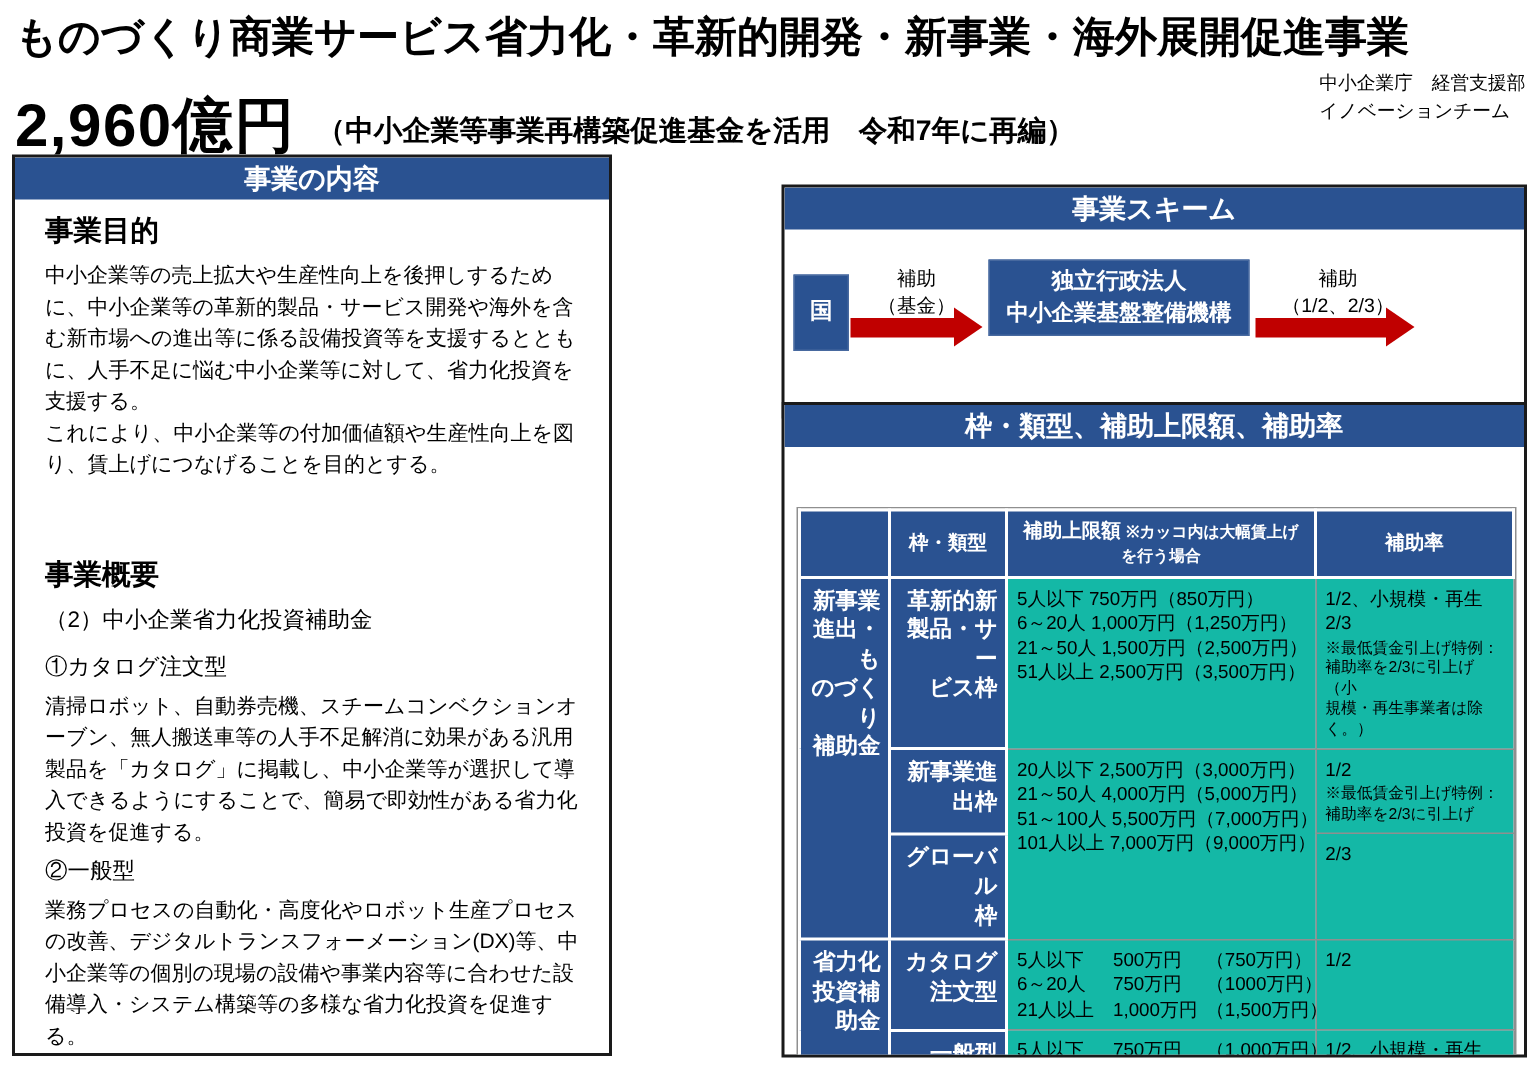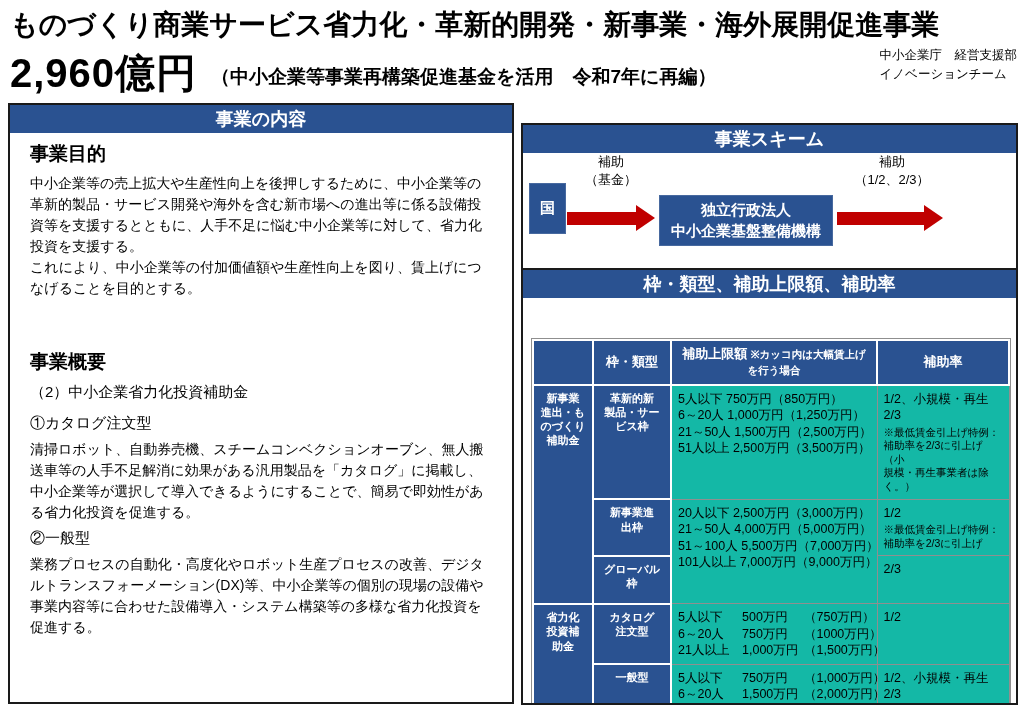--- a/index.html
+++ b/index.html
@@ -9,32 +9,32 @@
     background:#ffffff;
     color:#000;
     font-family:"Liberation Sans", sans-serif;
     overflow:hidden;
   }
   .pre { white-space:pre-line; }
 
   
   .title-block { position:absolute; left:10px; top:6px; width:1008px; }
   .main-title { font-size:28px; font-weight:bold; white-space:nowrap; letter-spacing:0; }
-  .budget-row { display:flex; align-items:center; margin-top:2px; }
+  .budget-row { display:flex; align-items:center; margin-top:12px; }
   .budget-amount { font-size:40px; font-weight:bold; letter-spacing:1px; }
   .budget-note { font-size:19px; font-weight:bold; margin-left:14px; margin-top:6px; }
   .agency { position:absolute; right:8px; top:46px; font-size:12.5px; line-height:1.55; }
 
   
   .panel { position:absolute; border:2px solid #1a1a1a; background:#fff; overflow:hidden; }
   .panel-header {
     height:28px; background:#2A5291; color:#fff;
     font-weight:bold; font-size:18px; text-align:center; line-height:28px;
   }
-  #panel-content { left:8px;   top:103px; width:506px; height:601px; }
+  #panel-content { left:8px;   top:103px; width:400px; height:601px; }
   #panel-scheme  { left:521px; top:103px; width:497px; height:156px;margin-top:20px; }
   #panel-table   { left:521px; top:268px; width:497px; height:437px; }
 
   
   .content-body { padding:8px 20px 0 20px; }
   .h2 { font-size:19px; font-weight:bold; }
   .body-text { font-size:14px; line-height:1.5; }
   .sub-title { font-size:15px; }
   .m-purpose-head { margin-bottom:6px; }
   .m-purpose-text { margin-bottom:50px; }
@@ -46,23 +46,23 @@
 
   
   .scheme-body { position:relative; height:124px; }
   .s-node {
     position:absolute; background:#2A5291; border:1px solid #47699f;
     color:#fff; font-weight:bold; text-align:center;
     display:flex; align-items:center; justify-content:center;
     font-size:15px; line-height:1.35; white-space:pre-line;
   }
   #node-country { left:6px;   top:30px; width:37px;  height:51px; }
-  #node-agency  { left:136px; top:42px; width:174px; height:51px; }
+  #node-agency  { left:136px; top:20px; width:174px; height:51px; }
   #node-sme     { left:424px; top:29px; width:67px;  height:52px; }
-  .s-label { position:absolute; top:0; text-align:center; font-size:13px; line-height:1.35; }
+  .s-label { position:absolute; top:24px; text-align:center; font-size:13px; line-height:1.35; }
   #arrow1-label { left:38px;  width:100px; }
   #arrow2-label { left:310px; width:118px; }
   .block-arrow { position:absolute; top:52px; height:26px; display:flex; align-items:center; }
   #arrow1 { left:44px;  width:88px; }
   #arrow2 { left:314px; width:106px; }
   .arrow-shaft { flex:1; height:13px; background:#C00000; }
   .arrow-head {
     width:0; height:0;
     border-top:13px solid transparent; border-bottom:13px solid transparent;
     border-left:19px solid #C00000;
@@ -71,22 +71,22 @@
   
   .table-wrap { position:absolute; left:8px; top:68px; border:1px solid #8f8f8f; }
   table.subsidy { border-collapse:collapse; width:476px; table-layout:fixed; }
   .subsidy col.c0 { width:60px; }
   .subsidy col.c1 { width:78px; }
   .subsidy col.c2 { width:206px; }
   .subsidy col.c3 { width:132px; }
   .subsidy th, .subsidy td { vertical-align:top; }
   .navy {
     background:#2A5291; color:#fff; font-weight:bold;
-    border:2px solid #ffffff; font-size:11px;
-    padding:5px 5px; text-align:center; line-height:1.3; white-space:pre-line;
+    border:2px solid #ffffff; font-size:15px;
+    padding:5px 5px; text-align:right; line-height:1.3; white-space:pre-line;
   }
   th.hdr { text-align:center; vertical-align:middle; font-size:13px; white-space:normal; line-height:1.25; }
   .hdr-note { font-size:10.5px; font-weight:bold; }
   td.data {
     background:#14b8a6; border:1px solid #8f8f8f;
     font-size:12.5px; line-height:1.32; padding:5px 6px;
   }
   .aline { white-space:nowrap; }
   .ap { display:inline-block; width:64px; }
   .am { display:inline-block; width:60px; text-align:left; margin-right:2px; }

